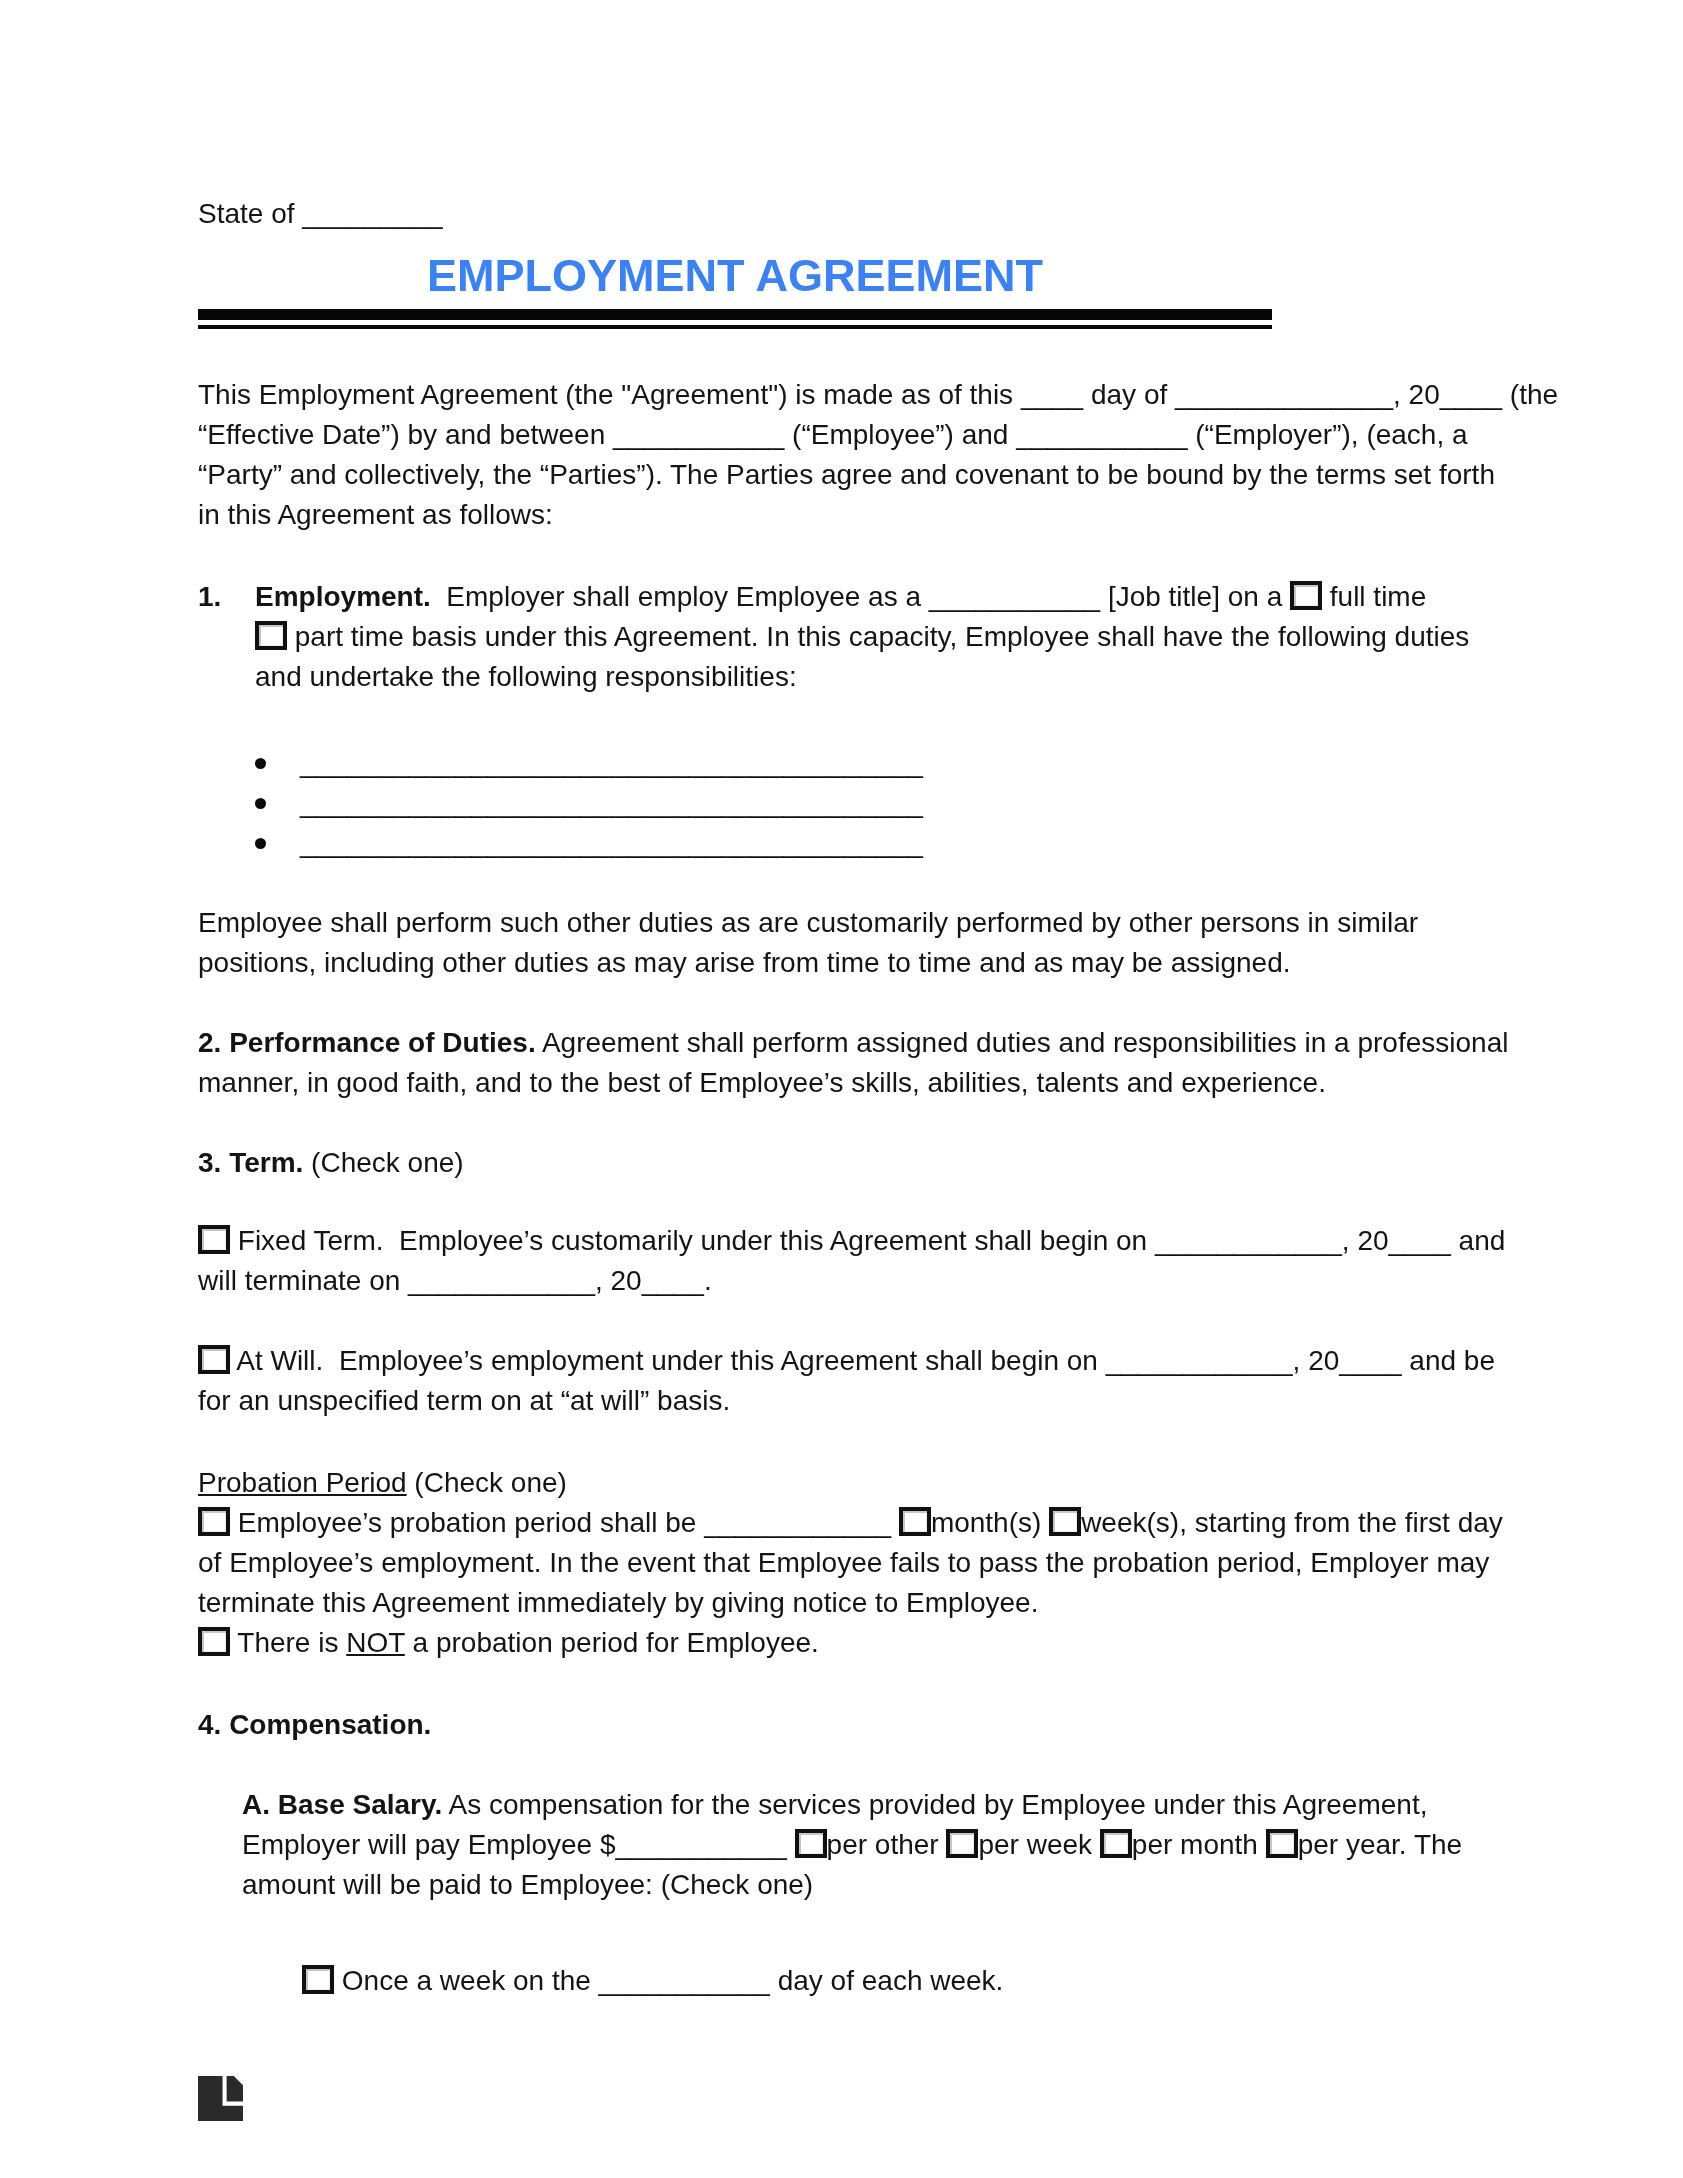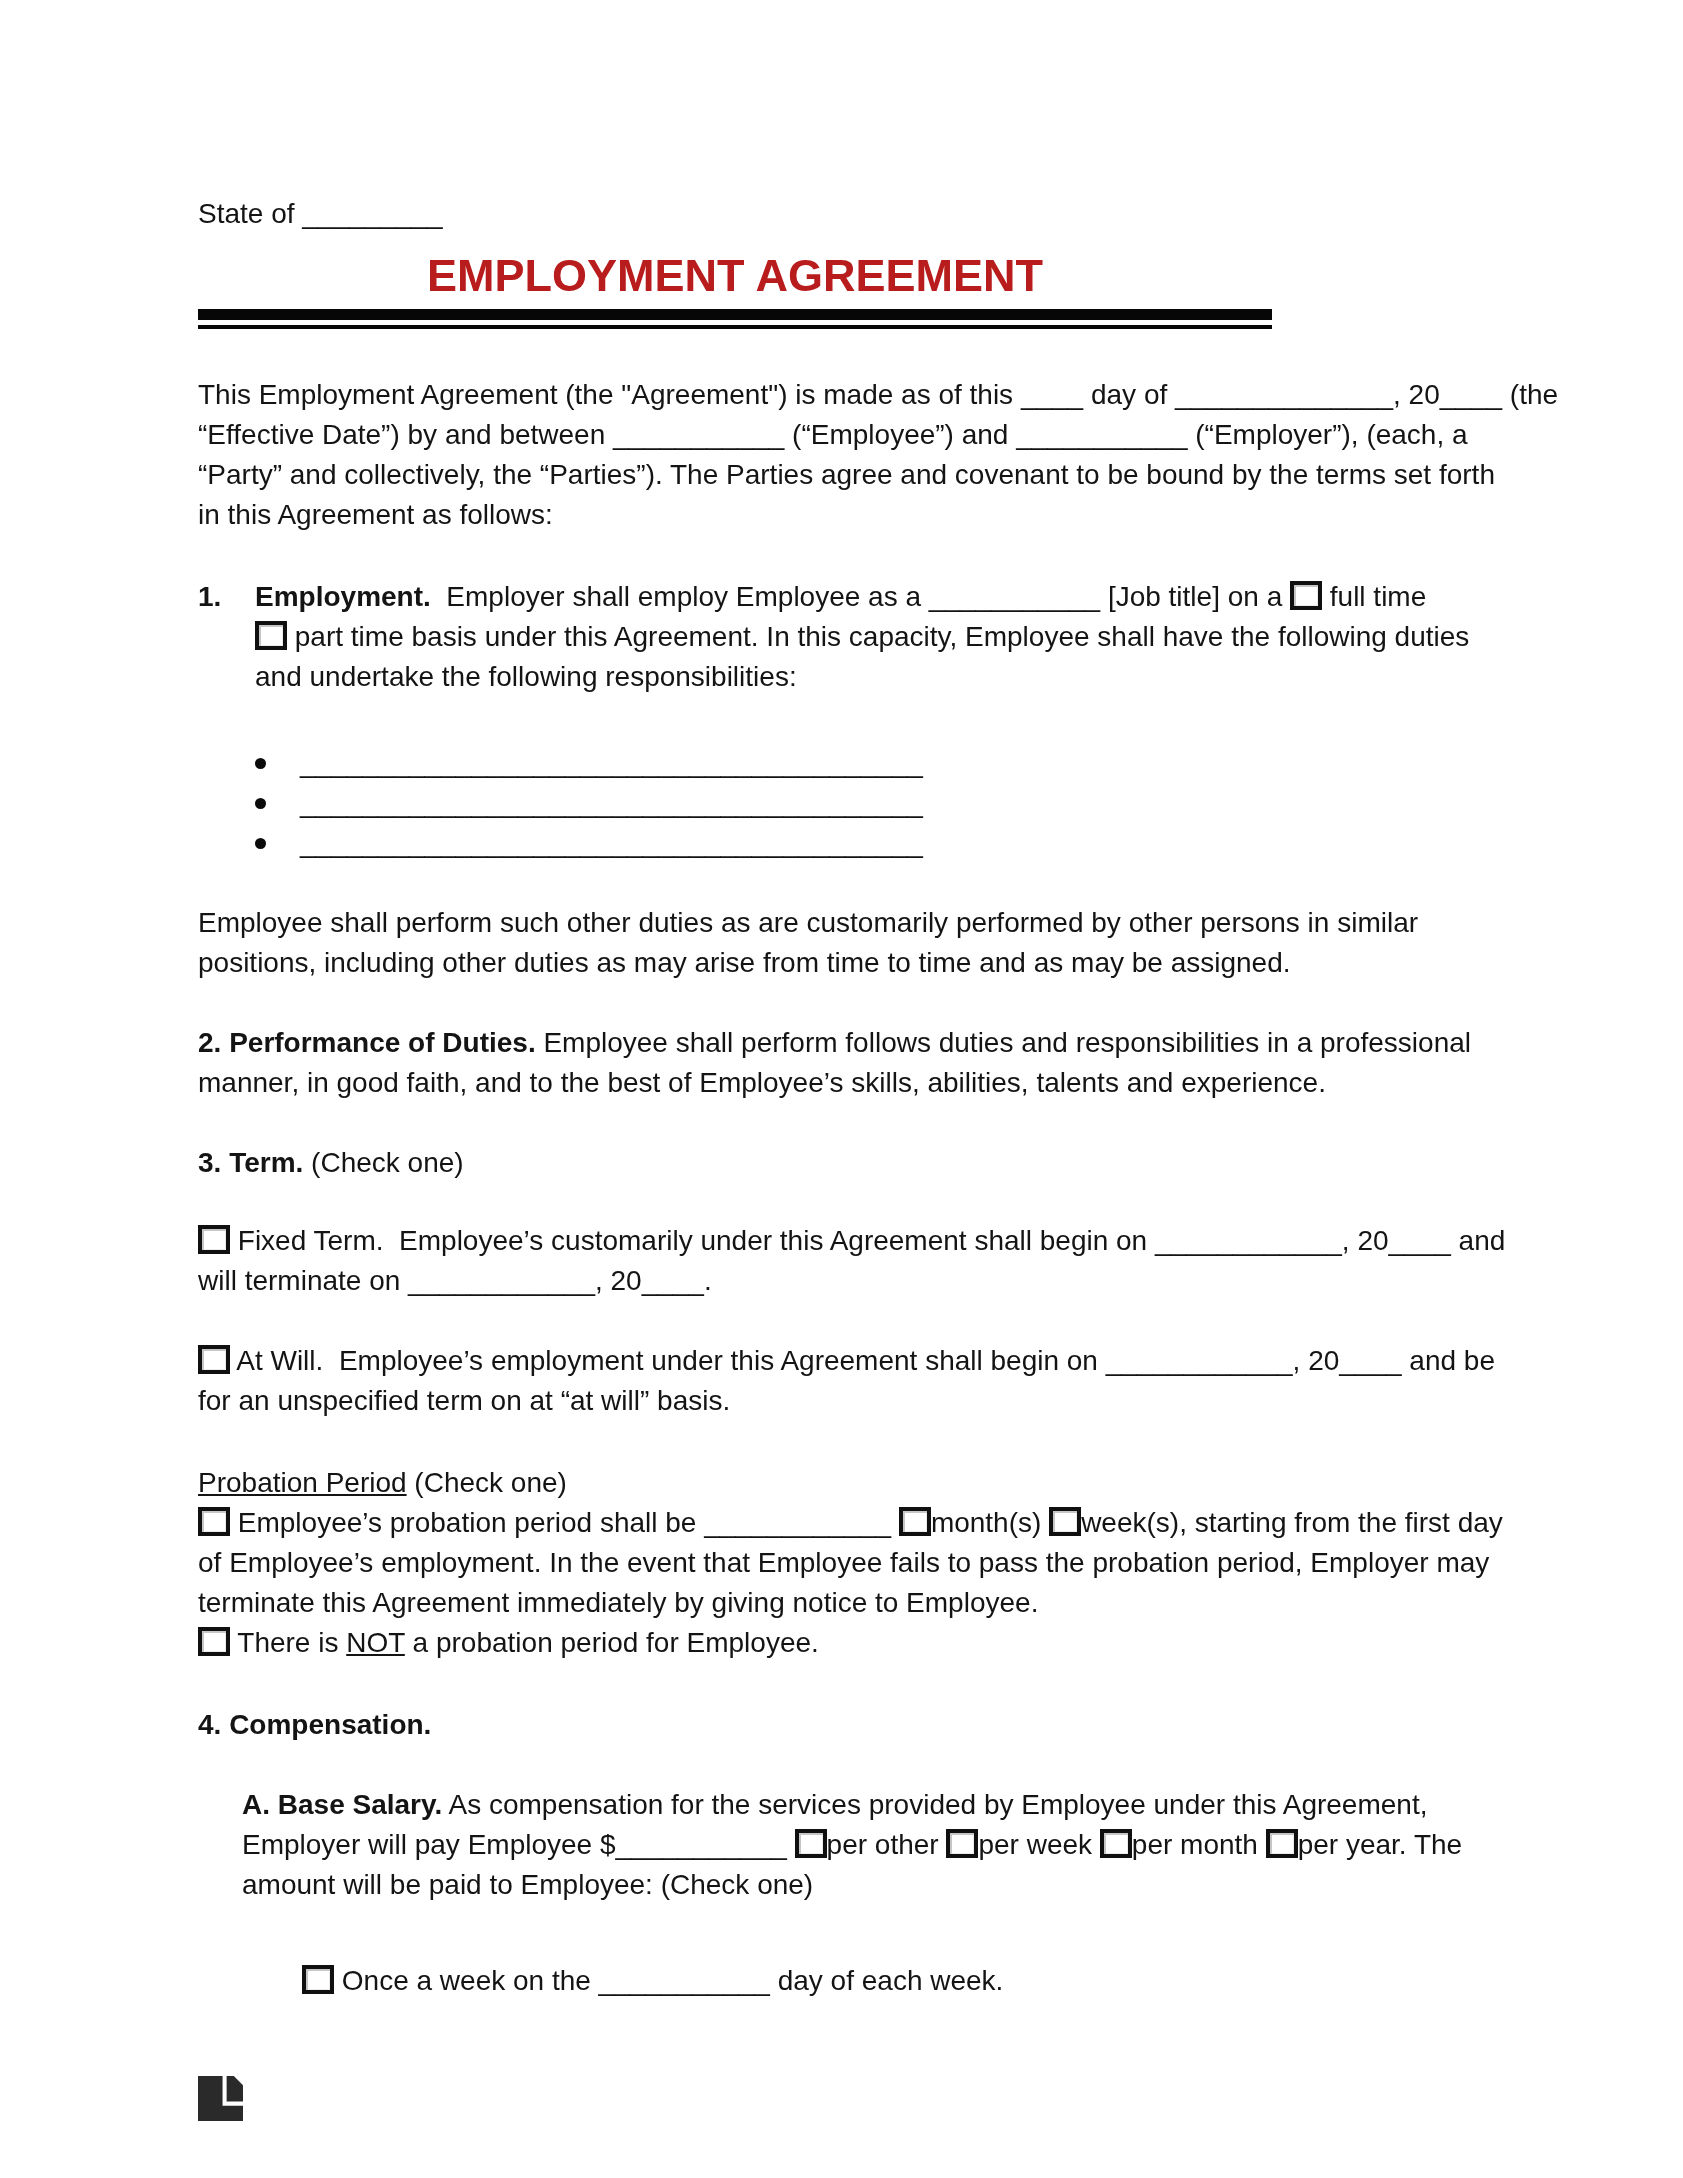--- a/index.html
+++ b/index.html
@@ -7,21 +7,21 @@
   * { box-sizing:border-box; }
   .page {
     width:1422px; height:2178px;
     padding:194px 150px 0 198px;
     font-family:"Liberation Sans","DejaVu Sans",sans-serif;
     font-size:28px; line-height:40px; color:#141414;
   }
   p { margin:0; white-space:pre; }
   .b { font-weight:700; }
   .u { text-decoration:underline; }
-  .title { margin-top:16px; font-size:45px; line-height:51px; font-weight:700; text-align:center; color:#b91c1c; white-space:pre; }
+  .title { margin-top:16px; font-size:45px; line-height:51px; font-weight:700; text-align:center; color:#3b82f6; white-space:pre; }
   .title-rule { margin-top:8px; height:20px; border-top:11px solid #070707; border-bottom:4px solid #070707; }
   .intro { margin-top:46px; }
   .sec1 { margin-top:42px; padding-left:57px; text-indent:-57px; }
   .num { display:inline-block; width:57px; text-indent:0; }
   .bullets { margin-top:46px; padding-left:57px; }
   .bullet-row { height:40px; white-space:pre; }
   .dot { display:inline-block; width:11px; height:11px; border-radius:50%; background:#0b0b0b; vertical-align:3px; margin-right:34px; }
   .duties { margin-top:40px; }
   .sec2 { margin-top:40px; }
   .sec3h { margin-top:40px; }
@@ -62,21 +62,21 @@
 
   <div class="bullets">
     <div class="bullet-row"><span class="dot"></span><span>________________________________________</span></div>
     <div class="bullet-row"><span class="dot"></span><span>________________________________________</span></div>
     <div class="bullet-row"><span class="dot"></span><span>________________________________________</span></div>
   </div>
 
   <p class="duties">Employee shall perform such other duties as are customarily performed by other persons in similar
 positions, including other duties as may arise from time to time and as may be assigned.</p>
 
-  <p class="sec2"><span class="b">2. Performance of Duties.</span><span> Employee shall perform follows duties and responsibilities in a professional
+  <p class="sec2"><span class="b">2. Performance of Duties.</span><span> Agreement shall perform assigned duties and responsibilities in a professional
 manner, in good faith, and to the best of Employee’s skills, abilities, talents and experience.</span></p>
 
   <p class="sec3h"><span class="b">3. Term.</span><span> (Check one)</span></p>
 
   <p class="fixed"><span class="cb"></span><span> Fixed Term.  Employee’s customarily under this Agreement shall begin on ____________, 20____ and
 will terminate on ____________, 20____.</span></p>
 
   <p class="atwill"><span class="cb"></span><span> At Will.  Employee’s employment under this Agreement shall begin on ____________, 20____ and be
 for an unspecified term on at “at will” basis.</span></p>
 

